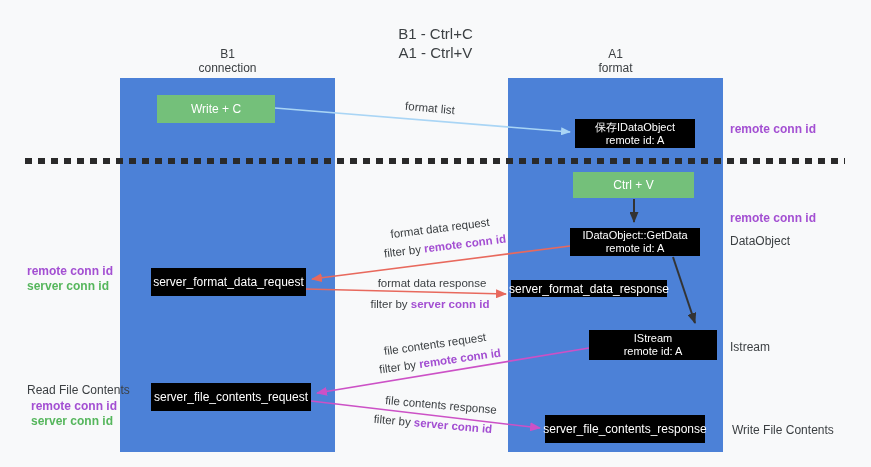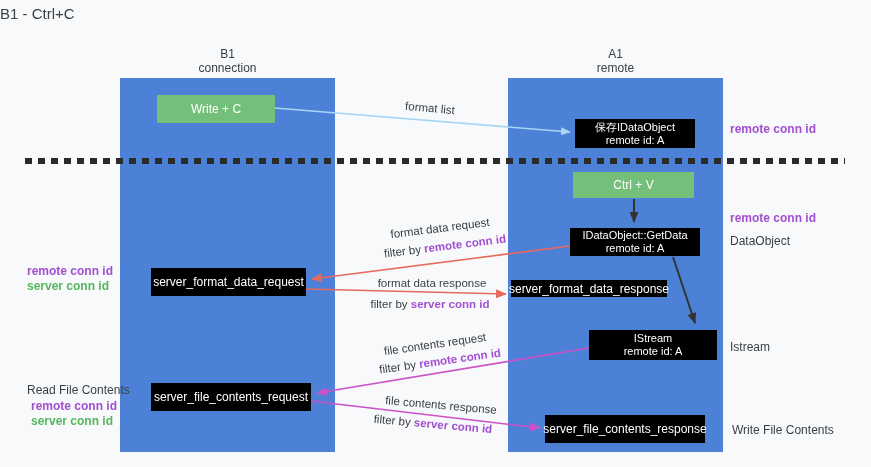--- a/index.html
+++ b/index.html
@@ -4,21 +4,21 @@
 <style>
   html,body{margin:0;padding:0;}
   body{
     width:871px;height:467px;position:relative;overflow:hidden;
     background:#f8f9fa;
     font-family:"Liberation Sans", sans-serif;
     color:#3b3f42;
   }
   .abs{position:absolute;}
   .title{
-    left:0;right:0;top:4px;text-align:left;
+    left:0;right:0;top:24px;text-align:center;
     font-size:15px;line-height:19px;color:#3c4043;
   }
   .col-header{
     text-align:center;font-size:12px;line-height:14px;color:#3c4043;
   }
   .col{
     background:#4c81d7;
   }
   .box{
     display:flex;flex-direction:column;align-items:center;justify-content:center;
@@ -41,29 +41,30 @@
     background:repeating-linear-gradient(90deg,#2a2a2a 0 7px,transparent 7px 13px);
   }
   svg.overlay{position:absolute;left:0;top:0;pointer-events:none;}
   .z1{z-index:1}.z2{z-index:2}.z3{z-index:3}.z4{z-index:4}
 </style>
 </head>
 <body>
 
 <div class="abs title z4">
   <div>B1 - Ctrl+C</div>
+  <div>A1 - Ctrl+V</div>
 </div>
 
 <div class="abs col-header z4" style="left:120px;top:47px;width:215px;">
   <div>B1</div>
   <div>connection</div>
 </div>
 <div class="abs col-header z4" style="left:508px;top:47px;width:215px;">
   <div>A1</div>
-  <div>remote</div>
+  <div>format</div>
 </div>
 
 <div class="abs col z1" style="left:120px;top:78px;width:215px;height:374px;"></div>
 <div class="abs col z1" style="left:508px;top:78px;width:215px;height:374px;"></div>
 
 <div class="abs dashed-line z3"></div>
 
 <svg class="overlay z2" width="871" height="467" viewBox="0 0 871 467">
   <defs>
     <marker id="m-blue" markerWidth="10" markerHeight="8" refX="9" refY="4" orient="auto" markerUnits="userSpaceOnUse">

